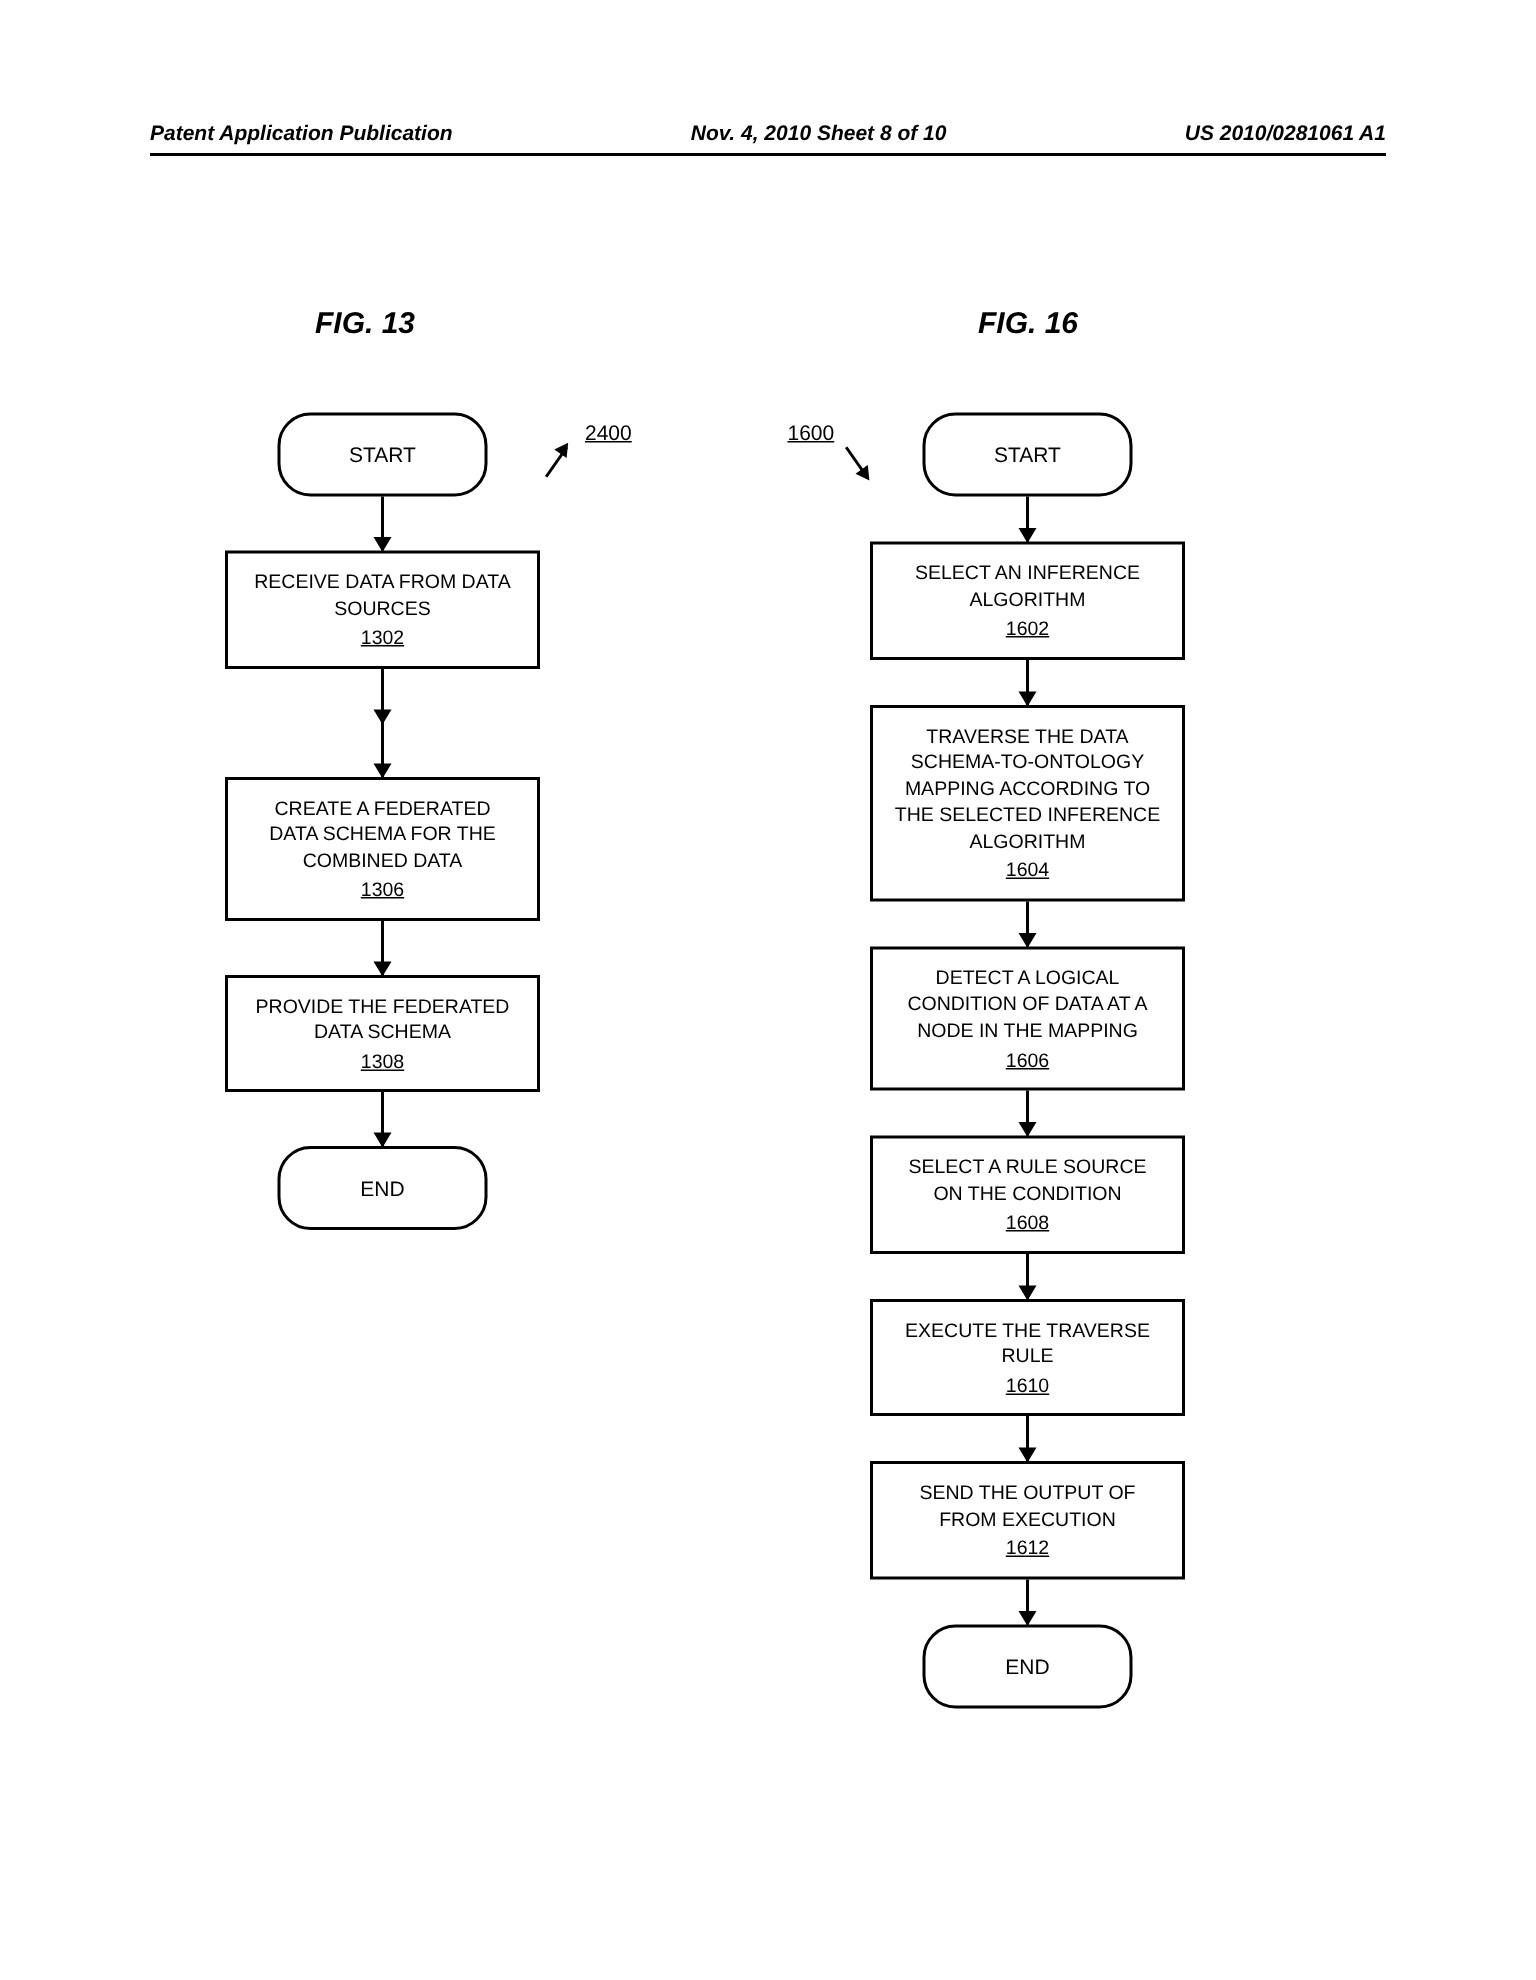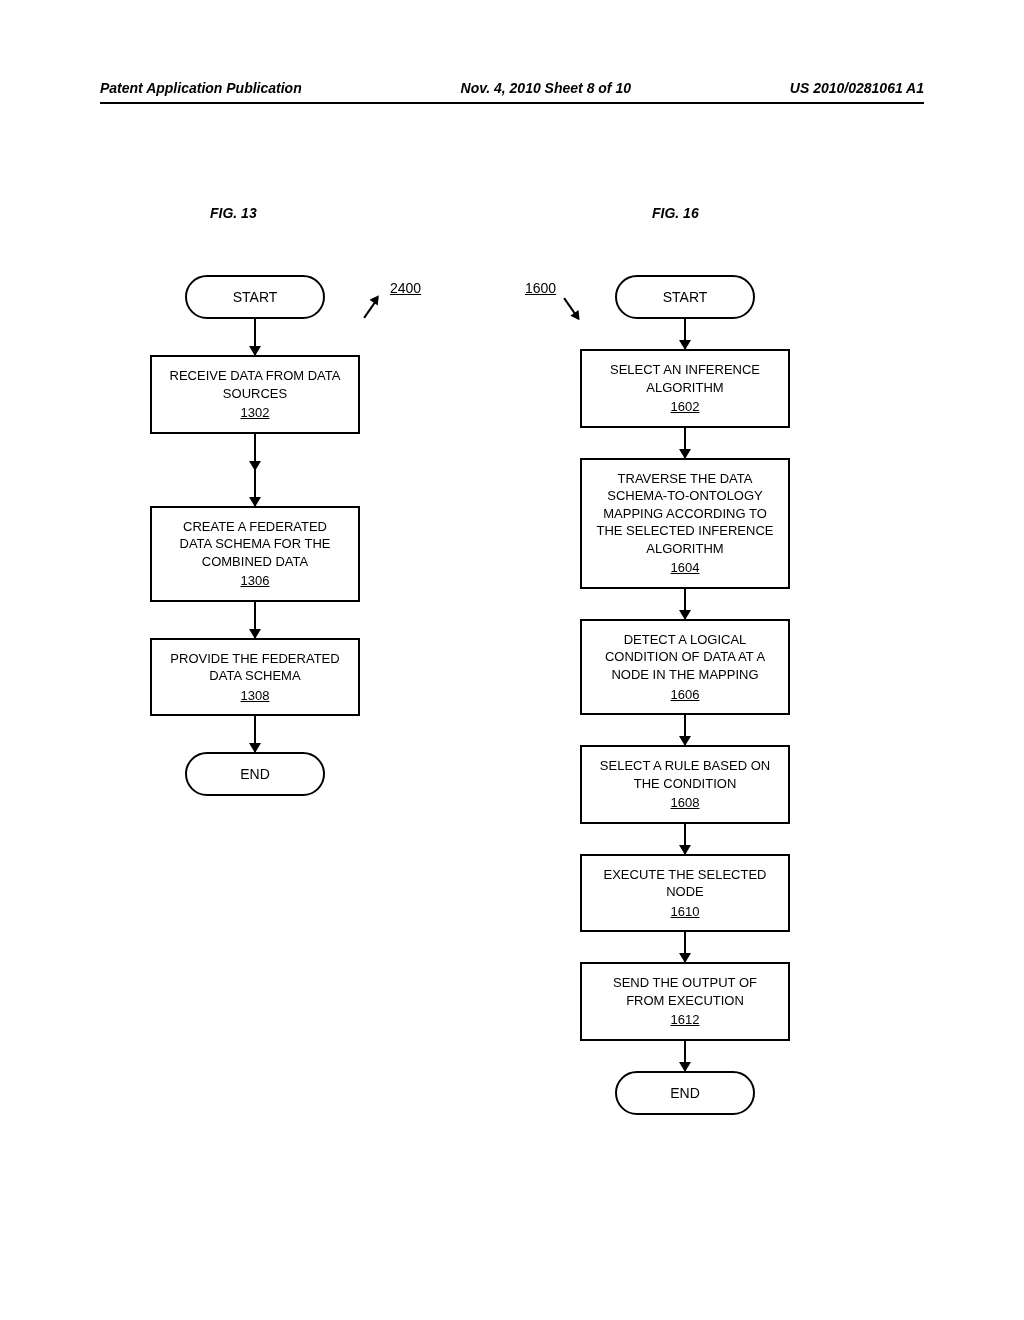--- a/index.html
+++ b/index.html
@@ -20,32 +20,32 @@
     font-size: 14px;
     font-weight: bold;
     padding-bottom: 6px;
     border-bottom: 2px solid #000;
     font-style: italic;
   }
   .fig-label {
     position: absolute;
     font-weight: bold;
     font-style: italic;
-    font-size: 14px;
+    font-size: 20px;
   }
   .flowchart {
     position: absolute;
     display: flex;
     flex-direction: column;
     align-items: center;
   }
   .terminator {
     border: 2.5px solid #000;
     border-radius: 22px;
-    height: 44px;
+    height: 56px;
     width: 140px;
     display: flex;
     align-items: center;
     justify-content: center;
     font-size: 14px;
     font-weight: 500;
     background: #fff;
   }
   .process {
     border: 2.5px solid #000;
@@ -181,27 +181,27 @@
   </div>
   <div class="arrow arrow-h30"></div>
 
   <div class="process">
     <span>DETECT A LOGICAL CONDITION OF DATA AT A NODE IN THE MAPPING</span>
     <span class="ref">1606</span>
   </div>
   <div class="arrow arrow-h30"></div>
 
   <div class="process">
-    <span>SELECT A RULE BASED ON THE CONDITION</span>
+    <span>SELECT A RULE SOURCE ON THE CONDITION</span>
     <span class="ref">1608</span>
   </div>
   <div class="arrow arrow-h30"></div>
 
   <div class="process">
-    <span>EXECUTE THE SELECTED NODE</span>
+    <span>EXECUTE THE TRAVERSE RULE</span>
     <span class="ref">1610</span>
   </div>
   <div class="arrow arrow-h30"></div>
 
   <div class="process">
     <span>SEND THE OUTPUT OF FROM EXECUTION</span>
     <span class="ref">1612</span>
   </div>
   <div class="arrow arrow-h30"></div>
 

